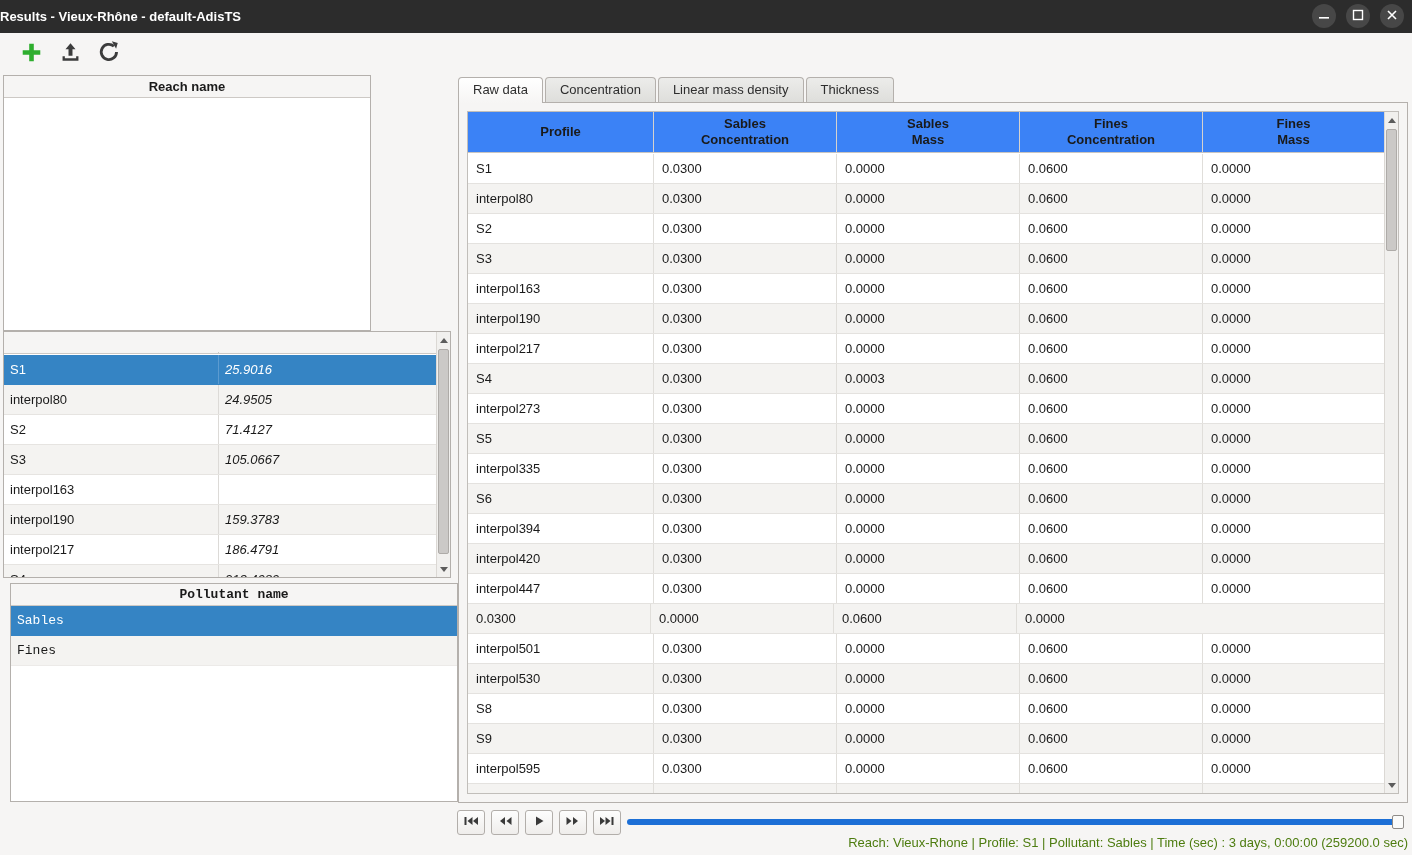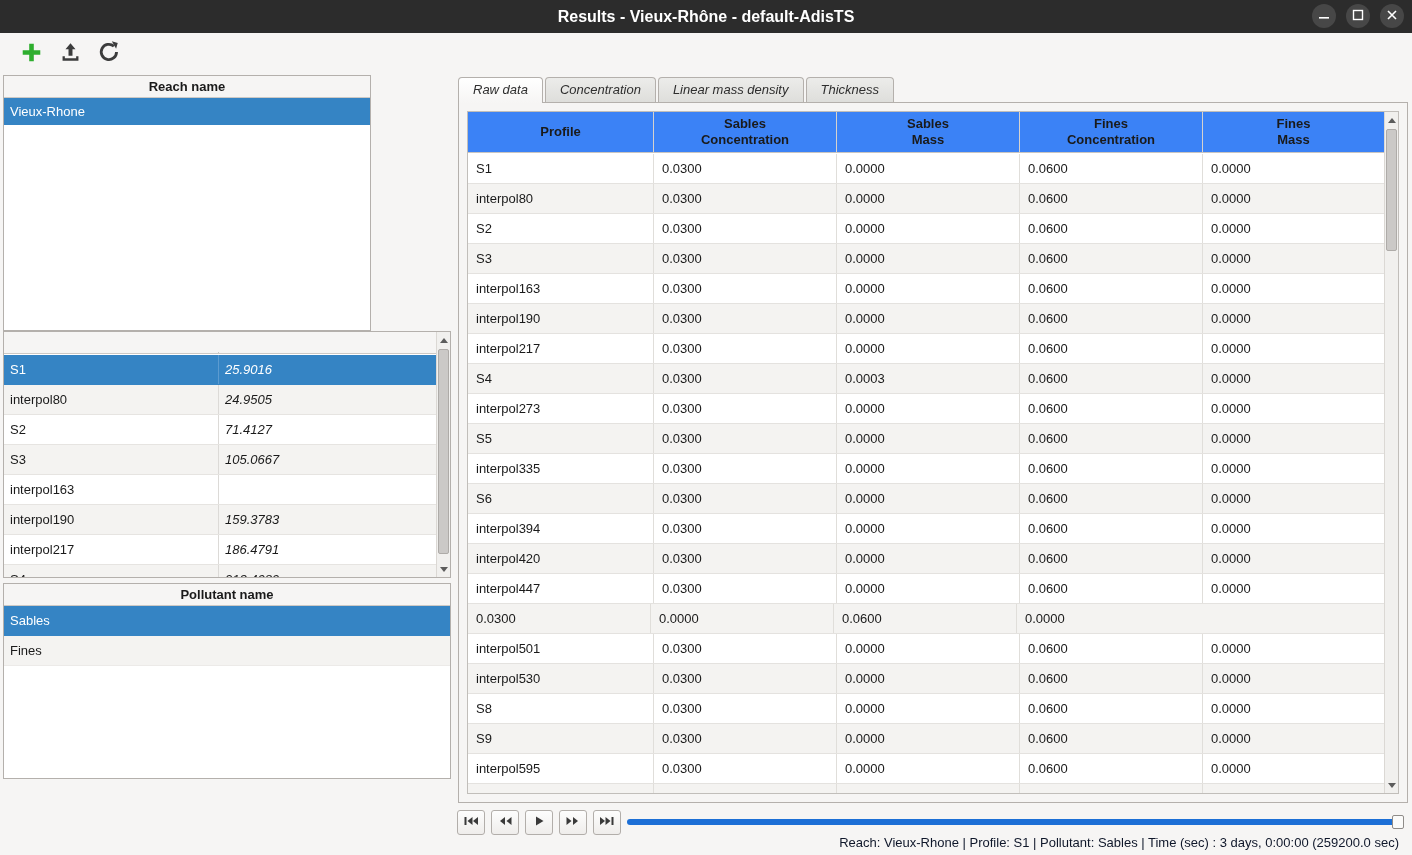--- a/index.html
+++ b/index.html
@@ -5,35 +5,35 @@
   * { margin:0; padding:0; box-sizing:border-box; }
   html,body { width:1412px; height:855px; }
   body {
     position:relative; overflow:hidden;
     font-family:"Liberation Sans", sans-serif; font-size:13px; color:#1a1a1a;
     background:#f6f5f4;
   }
 
   
   .titlebar { position:absolute; left:0; top:0; width:1412px; height:33px; background:#2c2c2c; }
-  .titlebar .title { position:absolute; inset:0; line-height:33px; text-align:center; color:#ffffff; font-weight:bold; font-size:16px; }
+  .titlebar .title { position:absolute; inset:0; line-height:33px; text-align:left; color:#ffffff; font-weight:bold; font-size:13px; }
   .win-btns { position:absolute; right:8px; top:4px; display:flex; gap:10px; }
   .win-btn { width:24px; height:24px; border-radius:12px; background:#474747; display:flex; align-items:center; justify-content:center; }
 
   
   .toolbar { position:absolute; left:0; top:33px; width:1412px; height:41px; display:flex; align-items:center; gap:13px; padding-left:18px; }
   .tool-btn { width:26px; height:26px; background:none; border:none; display:flex; align-items:center; justify-content:center; }
 
   
   .box { position:absolute; background:#ffffff; border:1px solid #b4b0ac; }
   .box-header { height:22px; line-height:21px; text-align:center; font-weight:bold; background:#f6f5f4; border-bottom:1px solid #cdc9c5; }
 
   .reach-box      { left:3px; top:75px;  width:368px; height:256px; }
   .profiles-box   { left:3px; top:331px; width:448px; height:247px; }
-  .pollutant-box  { left:3px; top:583px; width:448px; height:196px; }
+  .pollutant-box  { left:10px; top:583px; width:448px; height:219px;font-family:Liberation Mono, monospace; }
 
   .list-item { height:27px; line-height:27px; padding-left:6px; background:#fff; border-bottom:1px solid #eceae8; }
   .list-item.tall { height:30px; line-height:30px; }
   .list-item.alt { background:#f4f3f1; }
   .list-item.selected { background:#3584c4; color:#ffffff; border-bottom-color:#3584c4; }
 
   
   .p-header { display:flex; height:22px; background:#f6f5f4; border-bottom:1px solid #cdc9c5; font-weight:bold; padding-right:14px; }
   .p-hcell { line-height:21px; text-align:center;margin-top:20px; }
   .p-hcell.c1 { width:215px; border-right:1px solid #cdc9c5; }
@@ -49,21 +49,21 @@
 
   
   .vscroll { position:absolute; top:0; right:0; bottom:0; width:14px; background:#f1f0ee; border-left:1px solid #dbd8d4; }
   .sb-arrow { position:absolute; left:0; width:13px; height:14px; display:flex; align-items:center; justify-content:center; }
   .sb-arrow.up { top:1px; } .sb-arrow.down { bottom:1px; }
   .tri-up { width:0; height:0; border-left:4px solid transparent; border-right:4px solid transparent; border-bottom:5px solid #5c5c5c; }
   .tri-down { width:0; height:0; border-left:4px solid transparent; border-right:4px solid transparent; border-top:5px solid #5c5c5c; }
   .sb-thumb { position:absolute; left:1px; width:11px; background:#cbc9c7; border:1px solid #aeaba8; border-radius:2px; }
 
   
-  .tabs { position:absolute; left:458px; top:77px; height:26px; display:flex; gap:2px; z-index:2;font-style:italic; }
+  .tabs { position:absolute; left:458px; top:77px; height:26px; display:flex; gap:2px; z-index:2; }
   .tab { padding:0 14px; height:25px; line-height:24px; background:linear-gradient(#ececea,#dededb); border:1px solid #b4b0ac; border-bottom:none; border-radius:4px 4px 0 0; color:#2e2e2e; }
   .tab.active { background:linear-gradient(#ffffff,#f6f5f4); height:26px; font-weight:normal; }
 
   .tab-pane { position:absolute; left:458px; top:102px; width:950px; height:701px; background:#f6f5f4; border:1px solid #b4b0ac; padding:8px; z-index:1; }
   .data-table { position:relative; width:100%; height:100%; background:#ffffff; border:1px solid #c1beba; overflow:hidden; }
   .thead { display:flex; height:41px; background:#3b82f6; border-bottom:1px solid #c9c5c1; padding-right:14px; }
   .hcell { display:flex; flex-direction:column; align-items:center; justify-content:center; font-weight:bold; line-height:16px; border-right:1px solid #d6d2ce; }
   .hcell:last-child { border-right:none; }
   .col0 { width:186px; } .col1 { width:183px; } .col2 { width:183px; } .col3 { width:183px; } .col4 { flex:1; }
   .tbody { position:absolute; left:0; top:42px; right:14px; bottom:0; overflow:hidden; }
@@ -74,21 +74,21 @@
 
   
   .player { position:absolute; left:457px; top:809px; height:26px; display:flex; gap:6px; align-items:center; }
   .pbtn { width:28px; height:25px; border:1px solid #b2aeaa; border-radius:3px; background:linear-gradient(#fdfdfd,#efedeb); display:flex; align-items:center; justify-content:center; }
 
   .slider { position:absolute; left:627px; top:815px; width:777px; height:14px; }
   .slider-track { position:absolute; left:0; right:0; top:4px; height:6px; border-radius:3px; background:#1c6fd6; }
   .slider-handle { position:absolute; top:0; width:12px; height:14px; background:#fbfbfa; border:1px solid #8f8c89; border-radius:2px; }
 
   
-  .statusbar { position:absolute; left:0; right:0; bottom:0; height:24px; line-height:23px; text-align:right; padding-right:13px; color:#0f172a; }
+  .statusbar { position:absolute; left:0; right:0; bottom:0; height:24px; line-height:23px; text-align:right; padding-right:4px; color:#4d7c0f; }
 </style>
 </head>
 <body>
 
 <div class="titlebar">
   <div class="title">Results - Vieux-Rhône - default-AdisTS</div>
   <div class="win-btns">
     <div class="win-btn">
       <span><svg width="24" height="24">
             <rect x="7" y="14" width="10" height="1.6" fill="#ffffff"></rect>
@@ -122,23 +122,20 @@
   <button class="tool-btn">
     <span><svg width="24" height="24" viewBox="0 0 22 22">
           <path d="M17.9 11a7 7 0 1 1-2.4-5.3" fill="none" stroke="#3c3c3c" stroke-width="2.6"></path>
           <path d="M13.6 1.2l5.4 1.6-1.5 5.3z" fill="#3c3c3c"></path>
         </svg></span>
   </button>
 </div>
 
 <div class="box reach-box">
   <div class="box-header">Reach name</div>
-  <div>
-      <div class="list-item selected">Vieux-Rhone</div>
-    </div>
 </div>
 
 <div class="box profiles-box">
   <div class="p-header">
     <div class="p-hcell c1">Name</div>
     <div class="p-hcell c2">River Kilometer (m)</div>
   </div>
   <div class="p-body">
       <div class="p-row selected">
         <div class="p-cell c1">S1</div>

